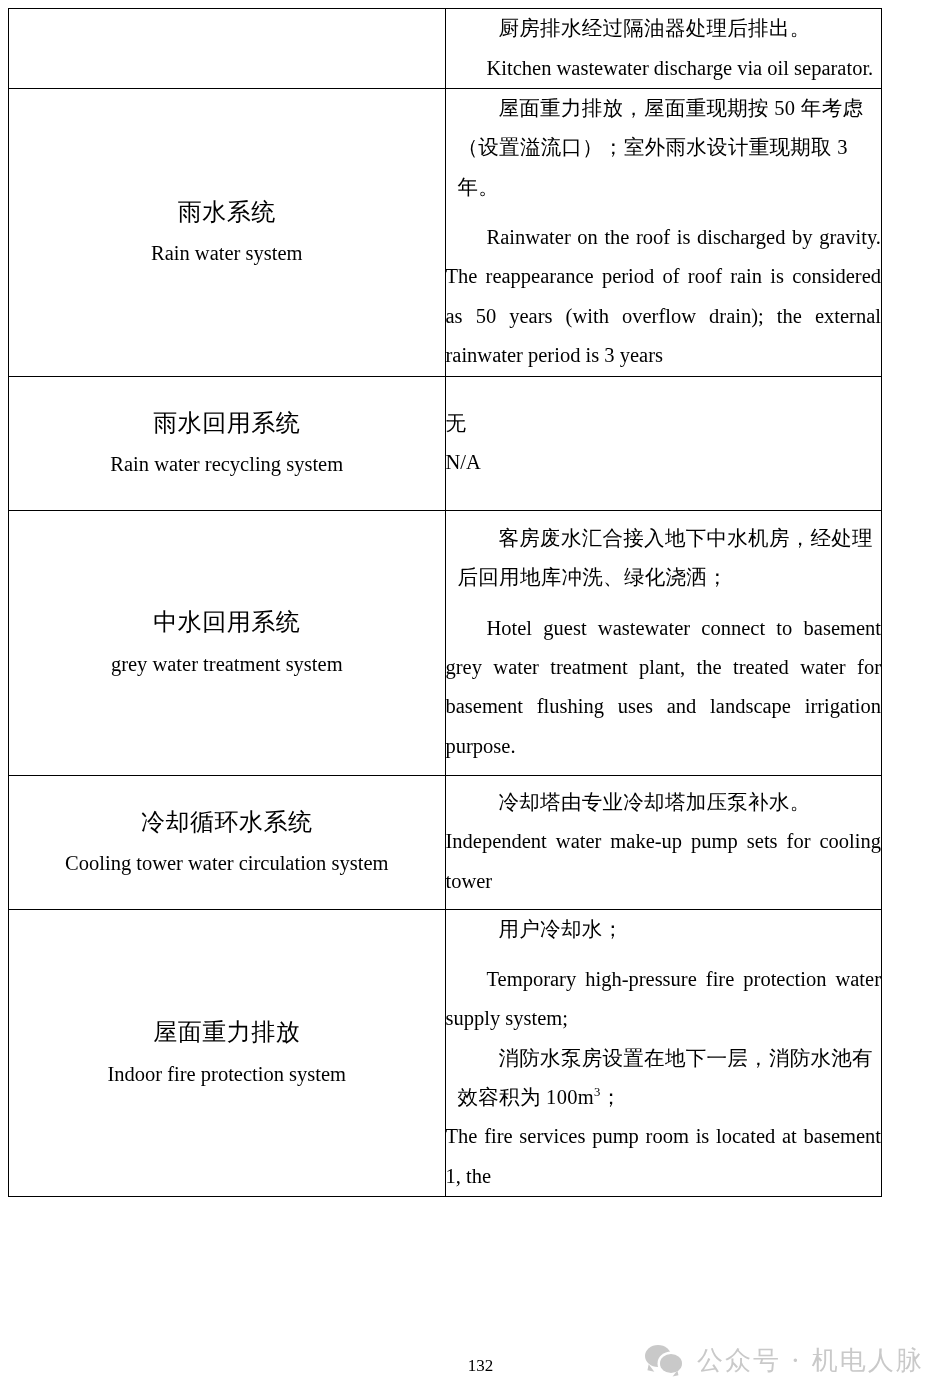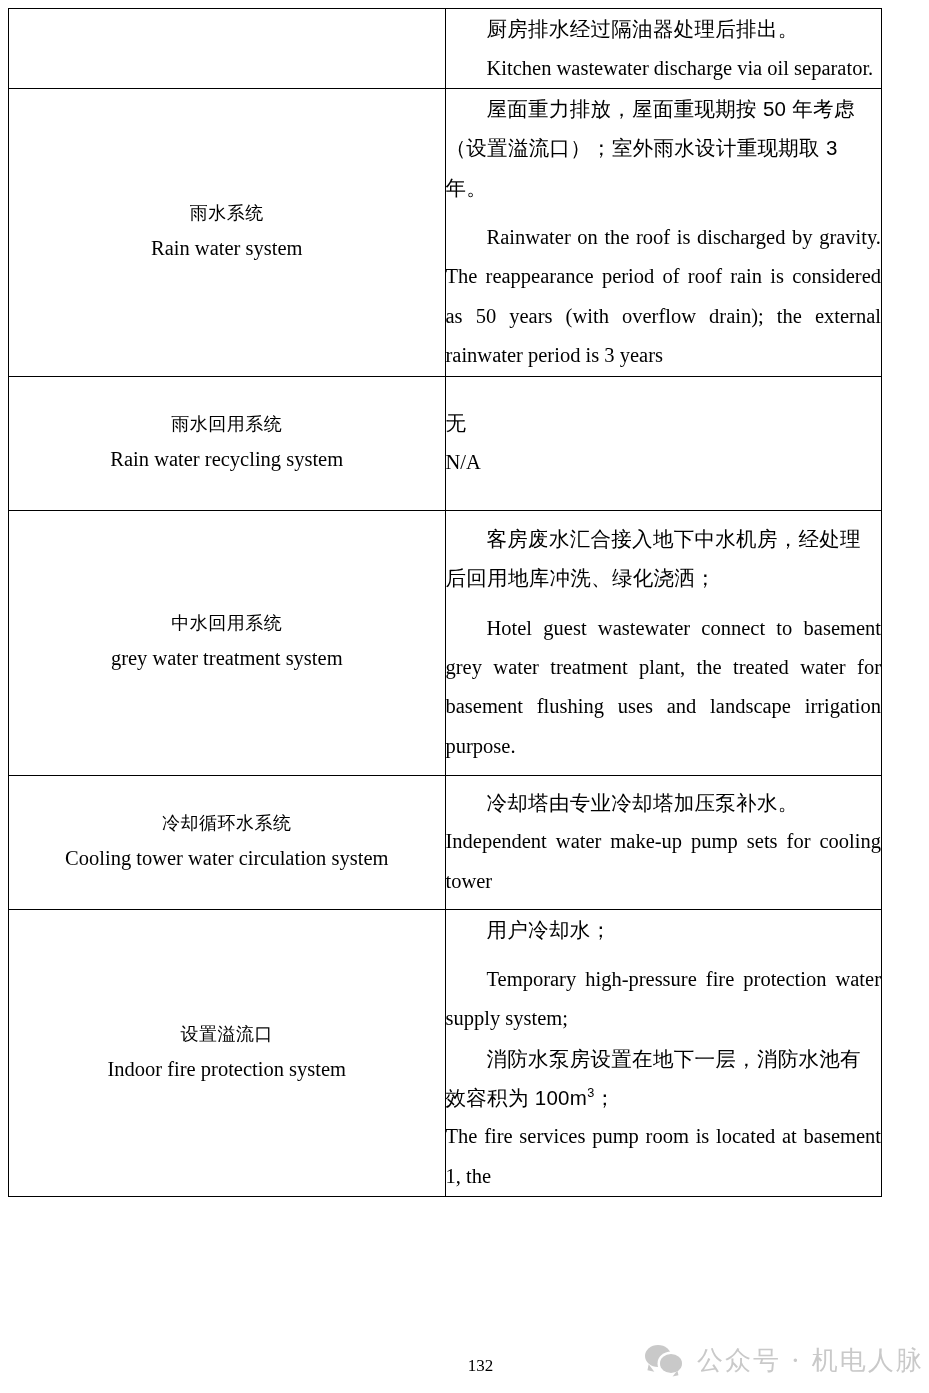--- a/index.html
+++ b/index.html
@@ -39,43 +39,44 @@
     vertical-align: middle;
   }
 
   .label-cell {
     text-align: center;
     padding: 6px 4px;
     line-height: 1.82;
     font-size: 20.5px;
   }
   .label-cell .cn {
-    font-family: Liberation Serif, serif;
-    font-size: 18px;
+    font-family: Liberation Mono, monospace;
+    font-size: 24px;
     letter-spacing: 0.5px;
     text-align: center;
   }
   .label-cell .en {
     font-family: "Liberation Serif", serif;
     font-size: 20.5px;
   }
 
   .body-cell {
     padding: 6px 8px 6px 10px;
     vertical-align: middle;
   }
   .body-cell p {
     margin: 0;
     line-height: 1.92;
     font-size: 20.5px;
   }
   .body-cell p.cn {
-    font-family: Liberation Sans, sans-serif;
+    font-family: Liberation Serif, serif;
     text-indent: 2em;
     letter-spacing: 0.3px;
+    margin-left: 12px;
   }
   .body-cell p.cn-cont {
     font-family: "DejaVu Serif", "Liberation Serif", serif;
     text-indent: 0;
     letter-spacing: 0.3px;
   }
   .body-cell p.en {
     font-family: "Liberation Serif", serif;
     text-indent: 2em;
     text-align: justify;
@@ -231,21 +232,21 @@
         </td>
         <td class="body-cell">
           <p class="cn">冷却塔由专业冷却塔加压泵补水。</p>
           <p class="en plain">Independent water make-up pump sets for cooling tower</p>
         </td>
       </tr>
 
 
       <tr class="r6">
         <td class="label-cell">
-          <div class="cn">设置溢流口</div>
+          <div class="cn">屋面重力排放</div>
           <div class="en">Indoor fire protection system</div>
         </td>
         <td class="body-cell">
           <p class="cn">用户冷却水；</p>
           <p class="en-just">Temporary high-pressure fire protection water supply system;</p>
           <p class="cn">消防水泵房设置在地下一层，消防水池有效容积为 100m<sup>3</sup>；</p>
           <p class="en plain">The fire services pump room is located at basement 1, the</p>
         </td>
       </tr>
 

